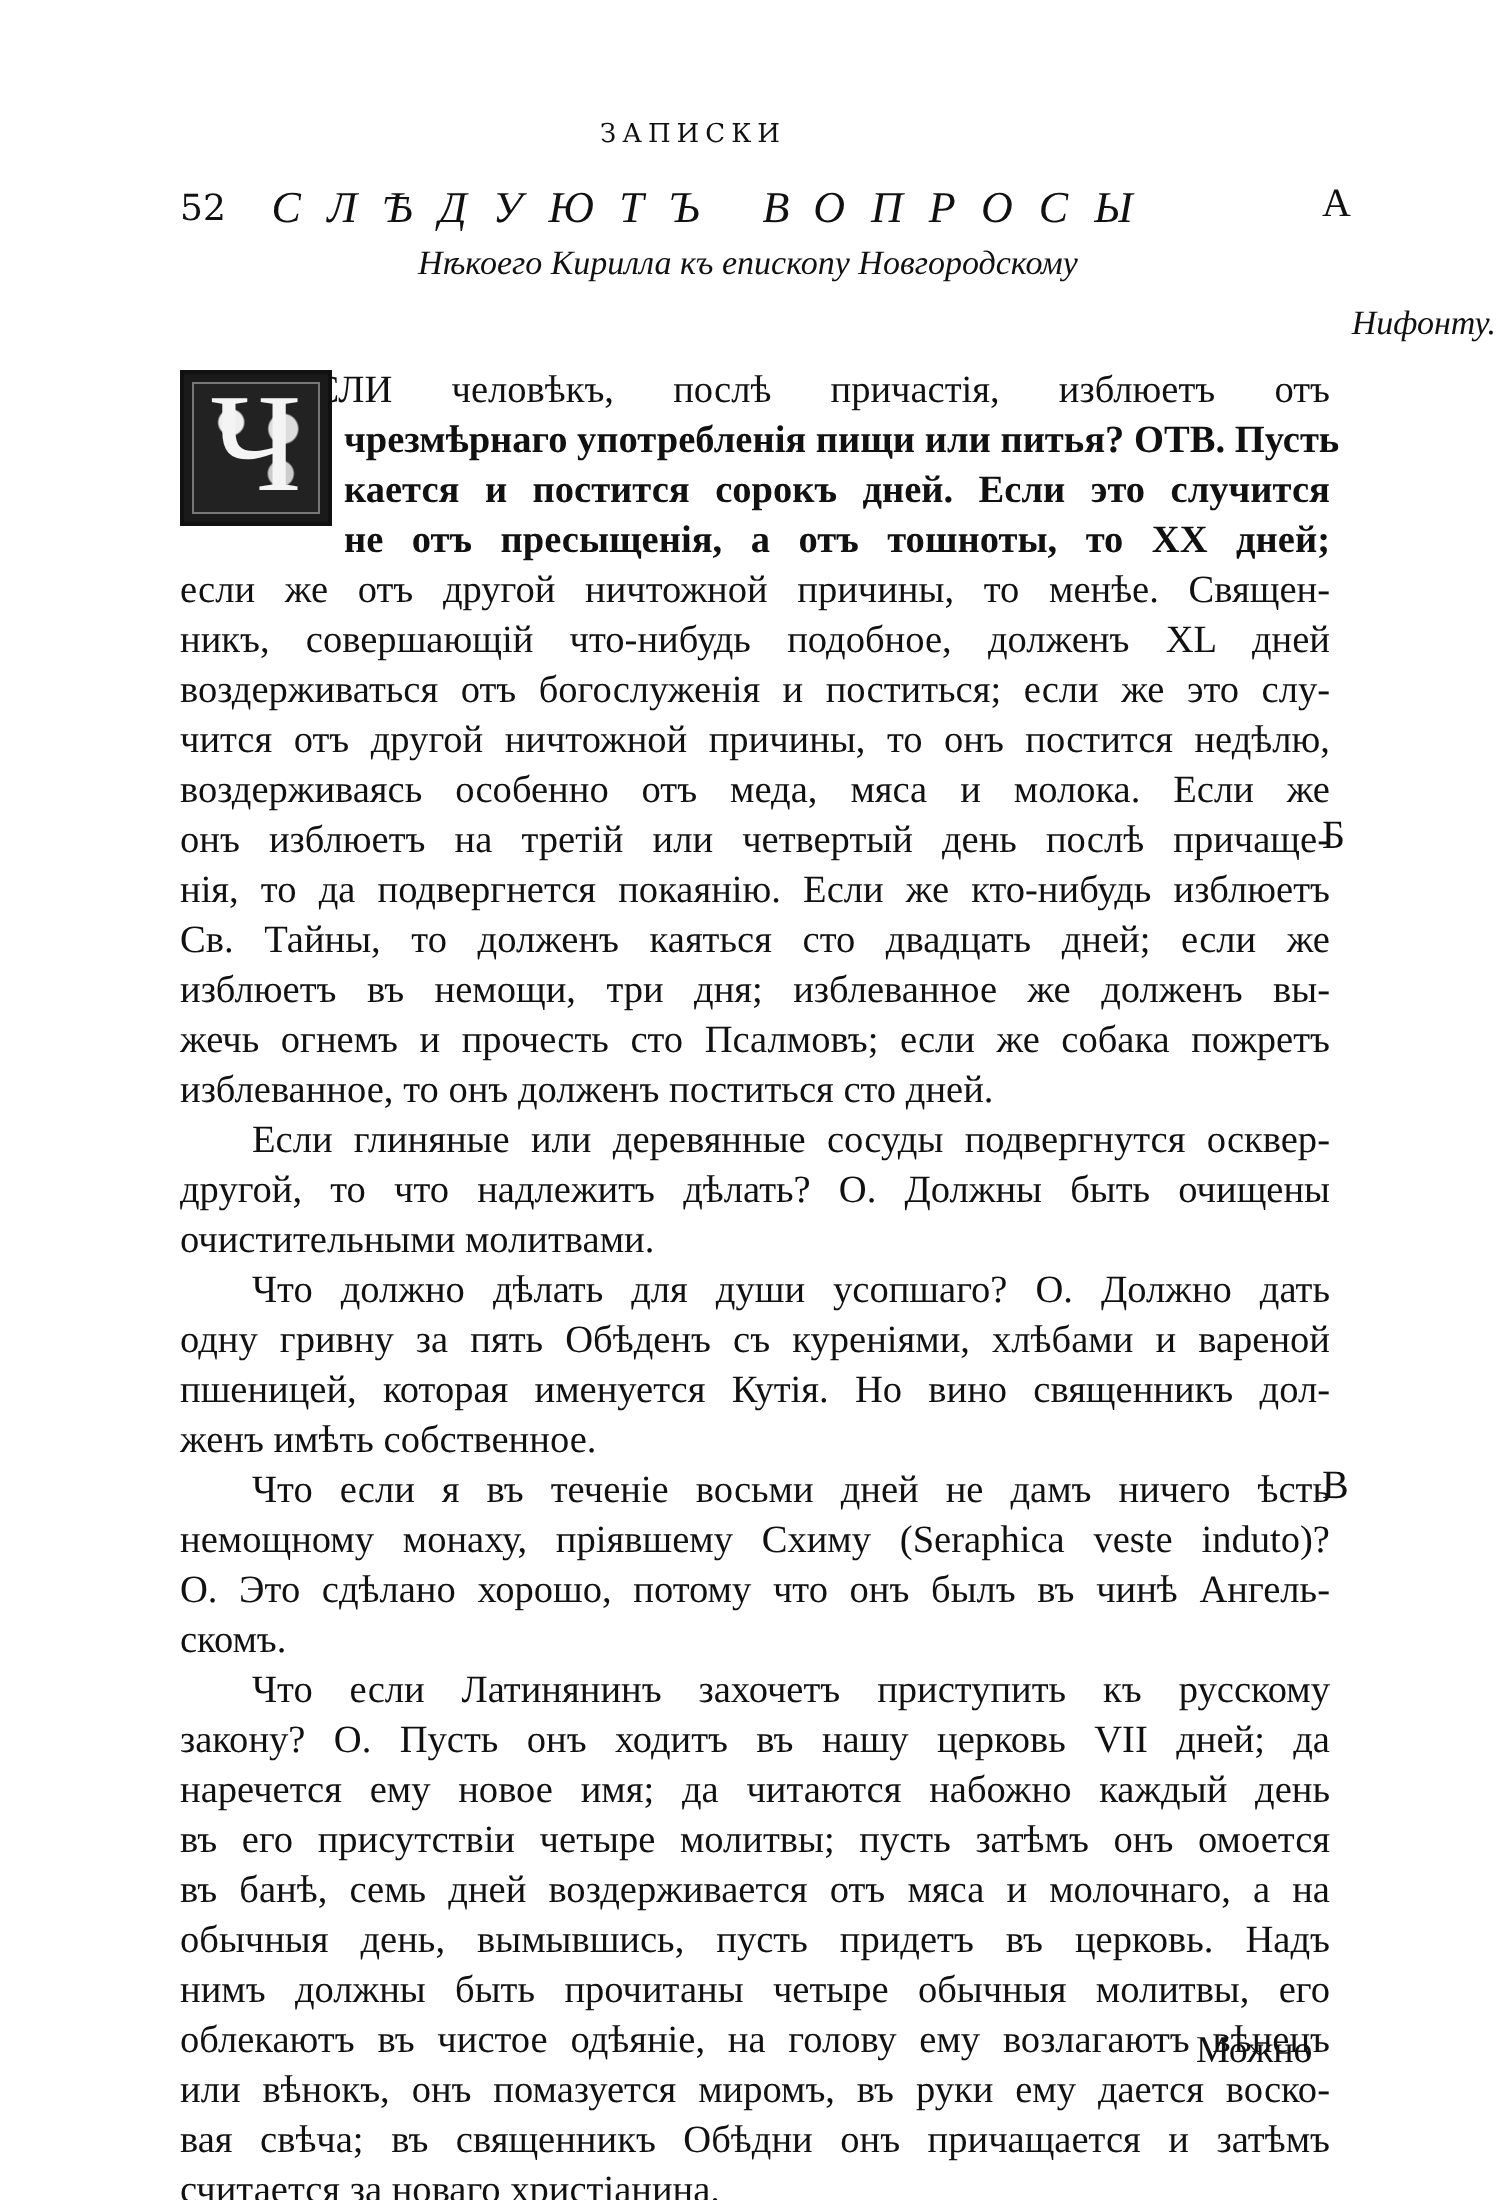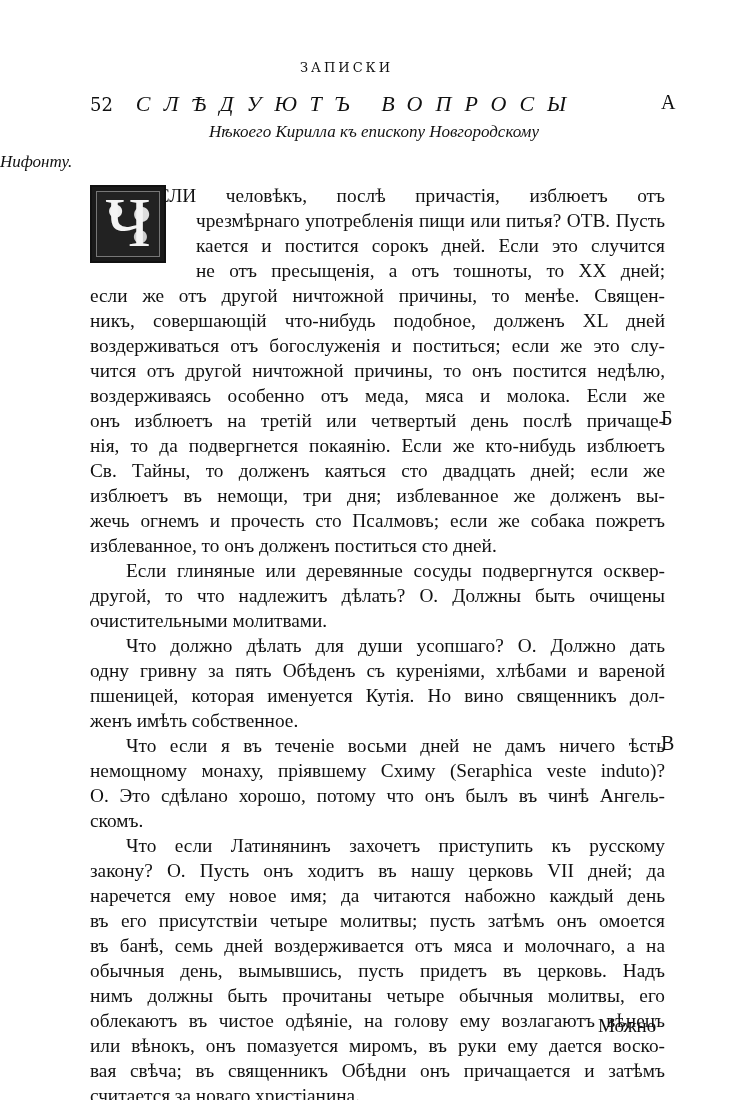--- a/index.html
+++ b/index.html
@@ -5,29 +5,29 @@
   html, body { margin: 0; padding: 0; background: #ffffff; }
   body { width: 748px; height: 1100px; position: relative; overflow: hidden;
          font-family: "DejaVu Serif", "Liberation Serif", serif; color: #111; }
   .page-number { position: absolute; left: 90px; top: 60px; font-size: 18px; margin-top: 34px; }
   .running-head { position: absolute; left: 0; width: 693px; top: 60px; text-align: center;
                   font-size: 13px; letter-spacing: 3px; }
   .title { position: absolute; left: 0; width: 651px; top: 91px; text-align: center;
            font-family: "Liberation Serif", serif; font-style: italic; font-size: 22px; letter-spacing: 13px; padding-left: 32px; }
   .subtitle1 { position: absolute; left: 0; width: 748px; top: 122px; text-align: center;
                font-family: Liberation Serif, serif; font-style: italic; font-size: 17px; }
-  .subtitle2 { position: absolute; left: 0; width: 748px; top: 152px; text-align: left;
+  .subtitle2 { position: absolute; left: 0; width: 748px; top: 152px; text-align: right;
                font-family: "Liberation Serif", serif; font-style: italic; font-size: 17px; }
   .margin-mark { position: absolute; left: 661px; font-family: "Liberation Serif", serif; font-size: 20px; }
   .body-text { position: absolute; left: 90px; width: 575px; top: 183px;
                font-family: "Liberation Serif", serif; font-size: 19.3px; line-height: 25px; }
   .line { white-space: nowrap; text-align: justify; text-align-last: justify; height: 25px; }
   .line.last { text-align-last: left; }
   .line.indent { padding-left: 36px; }
-  .line.dc { padding-left: 106px; }
+  .line.dc { padding-left: 82px; font-weight: bold; }
   .drop-cap { position: absolute; left: 0; top: 2px; width: 76px; height: 78px;
               background: #1a1a1a; border: 2px solid #111; box-sizing: border-box; }
   .drop-cap .inner { position: absolute; left: 4px; top: 4px; right: 4px; bottom: 4px;
                      border: 1px solid #777; background:
                      radial-gradient(circle at 30% 30%, #eee 0 6px, transparent 7px),
                      radial-gradient(circle at 72% 35%, #ddd 0 7px, transparent 8px),
                      radial-gradient(circle at 70% 70%, #ccc 0 6px, transparent 7px),
                      #222; }
   .drop-cap .glyph { position: absolute; left: 0; right: 0; top: -4px; text-align: center;
                      font-family: "Liberation Serif", serif; font-size: 70px; color: #f4f4f4; line-height: 80px; }

